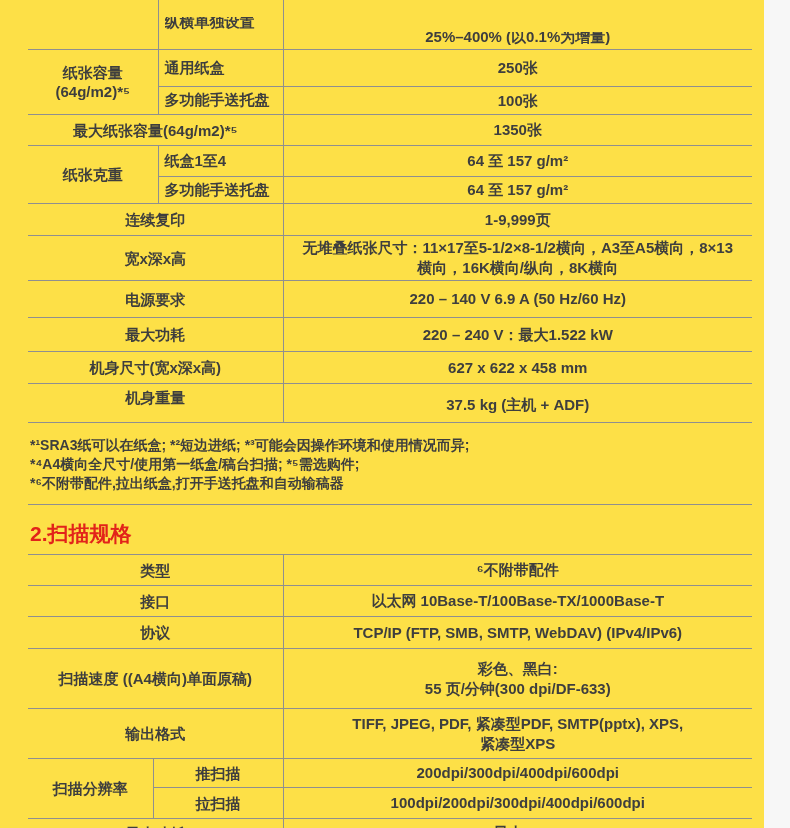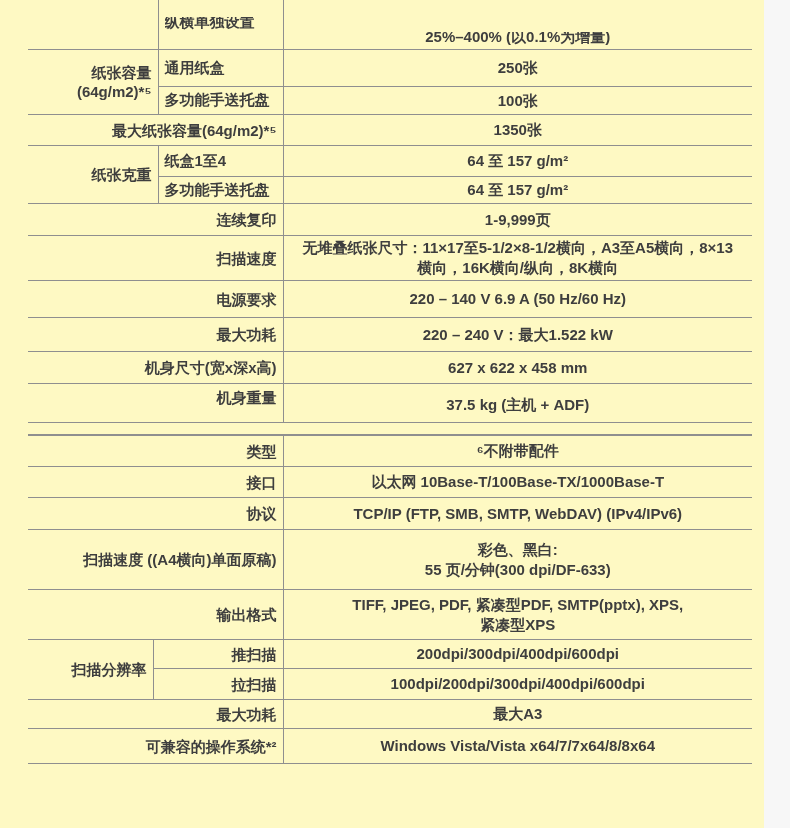--- a/index.html
+++ b/index.html
@@ -1,19 +1,19 @@
 <!DOCTYPE html>
 <html><head>
 <meta charset="utf-8">
 <style>
   html,body{margin:0;padding:0;background:#ffffff;}
   .page{
     position:relative;
     width:790px;height:828px;
-    background:#fef9c3;
+    background:#fde047;
     color:#3e3e3e;
     font-family:"Liberation Sans", sans-serif;
     overflow:hidden;
     box-sizing:border-box;
     padding-left:28px;
   }
   .right-band{position:absolute;top:0;right:0;width:26px;height:828px;background:#f7f7f7;}
   table.spec{
     border-collapse:collapse;
     table-layout:fixed;
@@ -23,21 +23,21 @@
     font-size:15px;
     font-weight:600;
     vertical-align:middle;
     padding:2px 6px;
     border-bottom:1.5px solid #8f8f8f;
     overflow:hidden;
   }
   table.t1 tr:first-child td{border-top:none;}
   table.t2 tr:first-child td{border-top:1.5px solid #8f8f8f;}
   .bl{border-left:1.5px solid #8f8f8f;}
-  .lbl{text-align:right;padding-left:7px;line-height:19px;}
+  .lbl{text-align:center;padding-left:7px;line-height:19px;}
   .sub{text-align:left;padding-left:7px;}
   .val{text-align:center;line-height:20px;}
   .pre{white-space:pre-line;}
   .t2 .lbl{padding-left:6px;}
   
   .r17 td{height:13px;}  .r36 td{height:32px;} .r27 td{height:23px;}
   .r30 td{height:26px;}  .r26 td{height:22px;} .r31 td{height:27px;}
   .r43 td{height:39px;}  .r33 td{height:29px;margin-left:36px;}
   
   .r59 td{height:55px;}  .r49 td{height:45px;} .r28 td{height:24px;} .r34 td{height:30px;}
@@ -106,21 +106,21 @@
       </tr>
       <tr class="r26">
         <td class="sub bl">多功能手送托盘</td>
         <td class="val bl">64 至 157 g/m²</td>
       </tr>
       <tr class="r31">
         <td class="lbl" colspan="2">连续复印</td>
         <td class="val bl">1-9,999页</td>
       </tr>
       <tr class="r43">
-        <td class="lbl" colspan="2">扫描速度</td>
+        <td class="lbl" colspan="2">宽x深x高</td>
         <td class="val bl pre">无堆叠纸张尺寸：11×17至5-1/2×8-1/2横向，A3至A5横向，8×13
 横向，16K横向/纵向，8K横向</td>
       </tr>
       <tr class="r36">
         <td class="lbl" colspan="2">电源要求</td>
         <td class="val bl">220 – 140 V 6.9 A  (50 Hz/60 Hz)</td>
       </tr>
       <tr class="r33">
         <td class="lbl" colspan="2">最大功耗</td>
         <td class="val bl">220 – 240 V：最大1.522 kW</td>
@@ -129,23 +129,29 @@
         <td class="lbl" colspan="2">机身尺寸(宽x深x高)</td>
         <td class="val bl">627 x 622 x 458 mm</td>
       </tr>
       <tr class="r33 row-weight">
         <td class="lbl" colspan="2">机身重量</td>
         <td class="val bl">37.5 kg (主机 + ADF)</td>
       </tr>
     </tbody>
   </table>
 
+  <div class="footnotes">
+    <div>*¹SRA3纸可以在纸盒; *²短边进纸; *³可能会因操作环境和使用情况而异;</div>
+    <div>*⁴A4横向全尺寸/使用第一纸盒/稿台扫描; *⁵需选购件;</div>
+    <div>*⁶不附带配件,拉出纸盒,打开手送托盘和自动输稿器</div>
+  </div>
 
   <div class="hr-divider"></div>
 
+  <div class="section-title">2.扫描规格</div>
 
   <table class="spec t2">
     <colgroup>
         <col style="width:125px">
         <col style="width:130px">
         <col style="width:469px">
       </colgroup>
     <tbody>
       <tr class="r30">
         <td class="lbl" colspan="2">类型</td>

